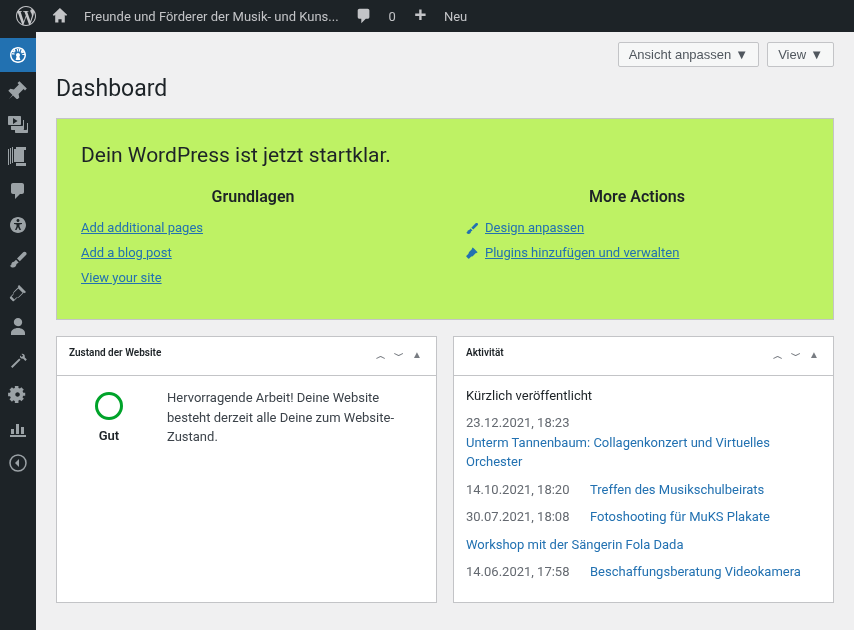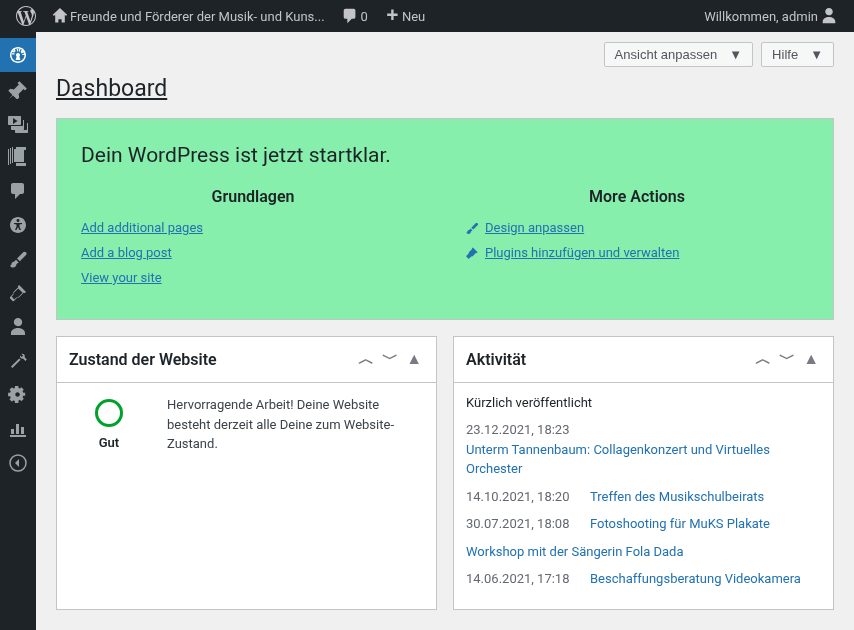--- a/index.html
+++ b/index.html
@@ -1,38 +1,38 @@
 <!DOCTYPE html>
 <html><head>
 <meta charset="utf-8">
 <style>
 * { box-sizing: border-box; margin: 0; padding: 0; }
 body { font-family: -apple-system, BlinkMacSystemFont, "Segoe UI", Roboto, sans-serif; font-size: 13px; color: #3c434a; background: #f0f0f1; width: 854px; height: 630px; overflow: hidden; }
 .toolbar { background: #1d2327; color: #c3c4c7; height: 32px; display: flex; align-items: center; padding: 0 8px; font-size: 13px; }
-.toolbar .tb-item { display: flex; align-items: center; padding: 0 8px; height: 32px; cursor: pointer; gap: 2px; }
+.toolbar .tb-item { display: flex; align-items: center; padding: 0 8px; height: 32px; cursor: pointer; gap: 16px; }
 .toolbar .spacer { flex: 1; }
 .toolbar svg { fill: currentColor; }
 .layout { display: flex; height: calc(100% - 32px); }
 .sidebar { width: 36px; background: #1d2327; display: flex; flex-direction: column; align-items: center; padding-top: 6px; }
 .sidebar .sb-item { width: 36px; height: 34px; display: flex; align-items: center; justify-content: center; color: rgba(240,246,252,.6); cursor: pointer; }
 .sidebar .sb-item.active { background: #2271b1; color: #fff; }
 .main { flex: 1; padding: 0 20px 20px 20px; overflow-y: auto; }
 .topright { display: flex; justify-content: flex-end; gap: 8px; padding-top: 10px; }
-.screen-btn { background: #f6f7f7; border: 1px solid #c3c4c7; padding: 4px 10px; font-size: 13px; cursor: pointer; border-radius: 2px; display: flex; align-items: center; gap: 12px; color: #50575e; }
-h1.page-title { font-size: 23px; font-weight: 400; color: #1d2327; margin: 8px 0 16px; text-decoration: underline; }
-.welcome { border: 1px solid #c3c4c7; background: #86efac; padding: 24px; margin-bottom: 16px; }
+.screen-btn { background: #f6f7f7; border: 1px solid #c3c4c7; padding: 4px 10px; font-size: 13px; cursor: pointer; border-radius: 2px; display: flex; align-items: center; gap: 4px; color: #50575e; }
+h1.page-title { font-size: 23px; font-weight: 400; color: #1d2327; margin: 8px 0 16px; }
+.welcome { border: 1px solid #c3c4c7; background: #bef264; padding: 24px; margin-bottom: 16px; }
 .welcome h2 { font-size: 21px; font-weight: 400; color: #1d2327; margin-bottom: 20px; }
 .welcome-cols { display: flex; gap: 40px; }
 .welcome-col { flex: 1; }
 .welcome-col h3 { font-size: 16px; font-weight: 600; color: #1d2327; margin-bottom: 14px; text-align: center; }
 .welcome-col a { color: #2271b1; text-decoration: underline; display: block; margin-bottom: 10px; font-size: 13px; }
 .welcome-col .icon-link { display: flex; align-items: center; gap: 6px; }
 .panels { display: flex; gap: 16px; }
 .panel { flex: 1; border: 1px solid #c3c4c7; background: #fff; }
-.panel-header { border-bottom: 1px solid #c3c4c7; padding: 10px 12px; display: flex; align-items: center; font-weight: 600; font-size: 16px; color: #1d2327; }
+.panel-header { border-bottom: 1px solid #c3c4c7; padding: 10px 12px; display: flex; align-items: flex-start; font-weight: 600; font-size: 10px; color: #1d2327; }
 .panel-header .controls { margin-left: auto; display: flex; gap: 4px; }
 .panel-header .ctrl { color: #787c82; cursor: pointer; padding: 2px; }
 .panel-body { padding: 12px; font-size: 13px; }
 .site-health { display: flex; gap: 18px; align-items: flex-start; }
 .sh-indicator { text-align: center; padding-top: 4px; width: 80px; }
 .sh-circle { width: 28px; height: 28px; border: 3px solid #00a32a; border-radius: 50%; margin: 0 auto 8px; }
 .sh-label { font-weight: 600; color: #1d2327; }
 .sh-text { flex: 1; color: #3c434a; line-height: 1.5; }
 .activity h4 { font-weight: 400; font-size: 13px; margin-bottom: 10px; color: #1d2327; }
 .activity .post { margin-bottom: 8px; display: flex; flex-wrap: wrap; gap: 0 4px; line-height: 1.5; }
@@ -60,26 +60,20 @@
       </svg>
     <span>0</span>
   </div>
   <div class="tb-item">
     <svg width="16" height="16" viewBox="0 0 20 20">
         <path d="M17 7v3h-5v5H9v-5H4V7h5V2h3v5h5z"></path>
       </svg>
     <span>Neu</span>
   </div>
   <div class="spacer"></div>
-  <div class="tb-item">
-    <span>Willkommen, admin</span>
-    <svg width="18" height="18" viewBox="0 0 20 20" fill="#888">
-        <path d="M10 9.3c-2.3 0-4.2-1.9-4.2-4.2S7.7 1 10 1s4.2 1.9 4.2 4.2S12.3 9.3 10 9.3zM10 11c3.9 0 7 2.2 7 5v2H3v-2c0-2.8 3.1-5 7-5z"></path>
-      </svg>
-  </div>
 </div>
 
 <div class="layout">
   <div class="sidebar">
     <div class="sb-item active">
         <svg width="20" height="20" viewBox="0 0 20 20" fill="currentColor">
           <path d="M3.8 6.7l2.5 1c.1-.4.3-.7.5-1.1L4.3 5.1c-.2.5-.4 1-.5 1.6zm6.4-2.6c-.6 0-1.1.1-1.6.2l1 2.5c.2 0 .4-.1.6-.1V4.1zM4.1 9.4h2.6c0-.2.1-.4.1-.6l-2.5-1c-.1.5-.2 1.1-.2 1.6zM5.1 4.3l1.5 2.5c.3-.2.7-.4 1.1-.5l-1-2.5c-.6.1-1.1.3-1.6.5zm11.3 4.1l-2.5 1c0 .2.1.4.1.6h2.6c-.1-.5-.1-1.1-.2-1.6zm-.8-2.6l-2.5 1.5c.2.3.4.7.5 1.1l2.5-1c-.1-.6-.3-1.1-.5-1.6zM11 4.1v2.6c.2 0 .4.1.6.1l1-2.5c-.5-.1-1-.2-1.6-.2zm2.6.7l-1 2.5c.4.1.7.3 1.1.5L15.2 5.3c-.5-.2-1.1-.4-1.6-.5zM10 2c-4.4 0-8 3.6-8 8s3.6 8 8 8 8-3.6 8-8-3.6-8-8-8zm0 14.5c-3.6 0-6.5-2.9-6.5-6.5S6.4 3.5 10 3.5s6.5 2.9 6.5 6.5-2.9 6.5-6.5 6.5zM10 8c-1.1 0-2 .9-2 2 0 .6.2 1 .6 1.4l-1 3.6h4.8l-1-3.6c.4-.4.6-.9.6-1.4 0-1.1-.9-2-2-2z"></path>
         </svg>
       </div>
     <div class="sb-item">
@@ -145,21 +139,21 @@
       </div>
   </div>
 
   <div class="main">
     <div class="topright">
       <button class="screen-btn">
           <span>Ansicht anpassen</span> 
           <span>▼</span>
         </button>
       <button class="screen-btn">
-          <span>Hilfe</span> 
+          <span>View</span> 
           <span>▼</span>
         </button>
     </div>
 
     <h1 class="page-title">Dashboard</h1>
 
     <div class="welcome">
       <h2>Dein WordPress ist jetzt startklar.</h2>
       <div class="welcome-cols">
         <div class="welcome-col">
@@ -228,21 +222,21 @@
                 <a href="#">Treffen des Musikschulbeirats</a>
               </div>
               <div class="post">
                 <span class="date">30.07.2021, 18:08</span>
                 <a href="#">Fotoshooting für MuKS Plakate</a>
               </div>
               <div class="post">
                 <a href="#">Workshop mit der Sängerin Fola Dada</a>
               </div>
               <div class="post">
-                <span class="date">14.06.2021, 17:18</span>
+                <span class="date">14.06.2021, 17:58</span>
                 <a href="#">Beschaffungsberatung Videokamera</a>
               </div>
             </div>
         </div>
       </div>
     </div>
   </div>
 </div>
 
 </body></html>

